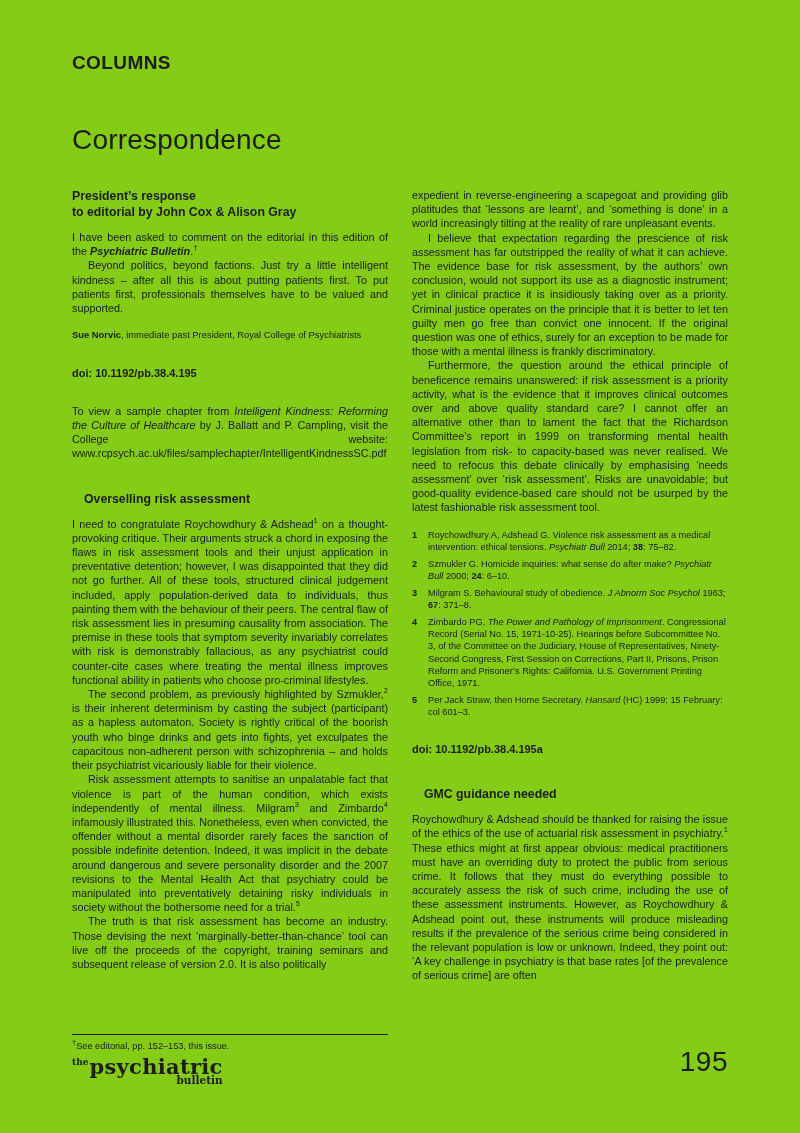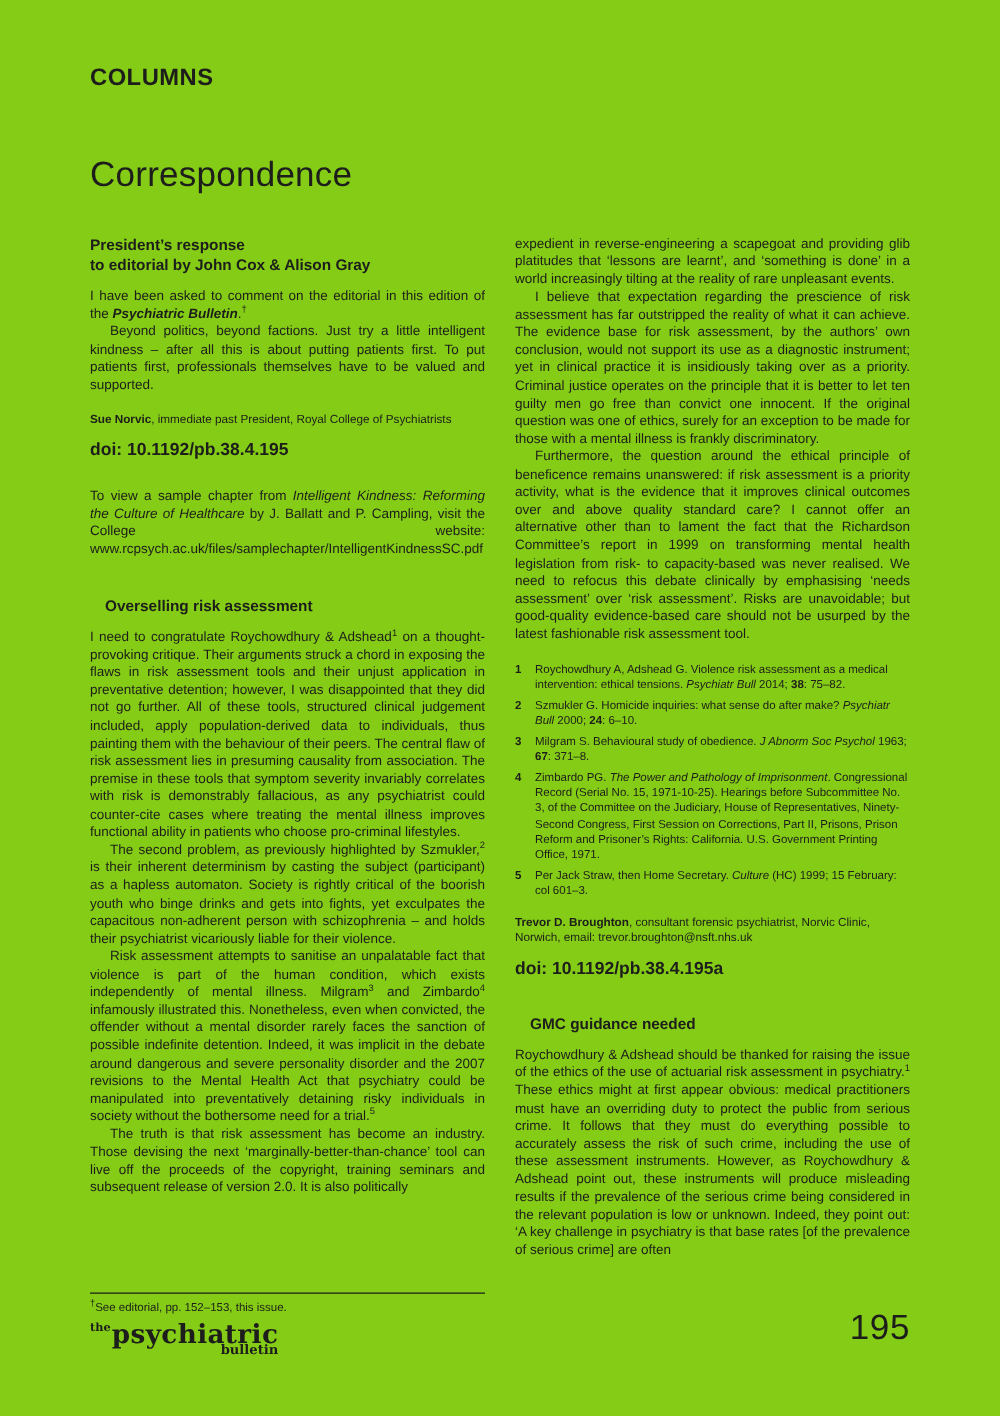--- a/index.html
+++ b/index.html
@@ -13,21 +13,21 @@
   .kicker { font-size:19px; font-weight:700; letter-spacing:0.4px; }
   .title { font-size:28px; font-weight:400; margin-top:50px; letter-spacing:0.2px; }
   .columns { display:flex; gap:24px; margin-top:32px; }
   .col { width:316px; font-size:10.8px; line-height:14.2px; text-align:justify; }
   .letter-heading { font-size:12.3px; line-height:16px; font-weight:700; margin-bottom:10px; text-align:left; }
   .letter-heading.gapped { margin-top:30px;margin-left:12px; }
   .para { margin:0; }
   .para.indent { text-indent:16px; }
   sup { font-size:7.5px; vertical-align:super; line-height:0; }
   .byline { font-size:9.4px; line-height:12.4px; margin-top:14px; text-align:left; }
-  .doi { font-size:14px; font-weight:700; margin-top:10px; text-align:left; }
+  .doi { font-size:11px; font-weight:700; margin-top:24px; text-align:left; }
   .sample-note { margin-top:24px; }
   .refs { margin-top:14px; }
   .ref { display:flex; gap:7px; font-size:9.2px; line-height:12.1px; margin-bottom:5px; text-align:left; }
   .ref-num { font-weight:700; min-width:9px; flex:0 0 auto; }
   .ref-text { flex:1 1 auto; }
   .footnote {
     position:absolute; left:72px; top:1034px; width:316px;
     border-top:1px solid #1d1d1b; padding-top:5px;
     font-size:9.2px; line-height:12px; text-align:left;
   }
@@ -90,25 +90,24 @@
           <div class="ref">
             <span class="ref-num">3</span>
             <span class="ref-text"><span>Milgram S. Behavioural study of obedience. </span><span style="font-style: italic;">J Abnorm Soc Psychol</span><span> 1963; </span><span style="font-weight: 700;">67</span><span>: 371–8.</span></span>
           </div>
           <div class="ref">
             <span class="ref-num">4</span>
             <span class="ref-text"><span>Zimbardo PG. </span><span style="font-style: italic;">The Power and Pathology of Imprisonment</span><span>. Congressional Record (Serial No. 15, 1971-10-25). Hearings before Subcommittee No. 3, of the Committee on the Judiciary, House of Representatives, Ninety-Second Congress, First Session on Corrections, Part II, Prisons, Prison Reform and Prisoner’s Rights: California. U.S. Government Printing Office, 1971.</span></span>
           </div>
           <div class="ref">
             <span class="ref-num">5</span>
-            <span class="ref-text"><span>Per Jack Straw, then Home Secretary. </span><span style="font-style: italic;">Culture</span><span> (HC) 1999; 15 February: col 601–3.</span></span>
+            <span class="ref-text"><span>Per Jack Straw, then Home Secretary. </span><span style="font-style: italic;">Hansard</span><span> (HC) 1999; 15 February: col 601–3.</span></span>
           </div>
         </div>
 
-        <p class="byline"><span style="font-weight: 700;">Trevor D. Broughton</span><span>, consultant forensic psychiatrist, Norvic Clinic, Norwich, email: trevor.broughton@nsft.nhs.uk</span></p>
         <p class="doi">doi: 10.1192/pb.38.4.195a</p>
 
         <h2 class="letter-heading gapped">GMC guidance needed</h2>
 
         <p class="para"><span>Roychowdhury &amp; Adshead should be thanked for raising the issue of the ethics of the use of actuarial risk assessment in psychiatry.</span><sup>1</sup><span> These ethics might at first appear obvious: medical practitioners must have an overriding duty to protect the public from serious crime. It follows that they must do everything possible to accurately assess the risk of such crime, including the use of these assessment instruments. However, as Roychowdhury &amp; Adshead point out, these instruments will produce misleading results if the prevalence of the serious crime being considered in the relevant population is low or unknown. Indeed, they point out: ‘A key challenge in psychiatry is that base rates [of the prevalence of serious crime] are often</span></p>
 
       </div>
 
     </div>
   </div>

